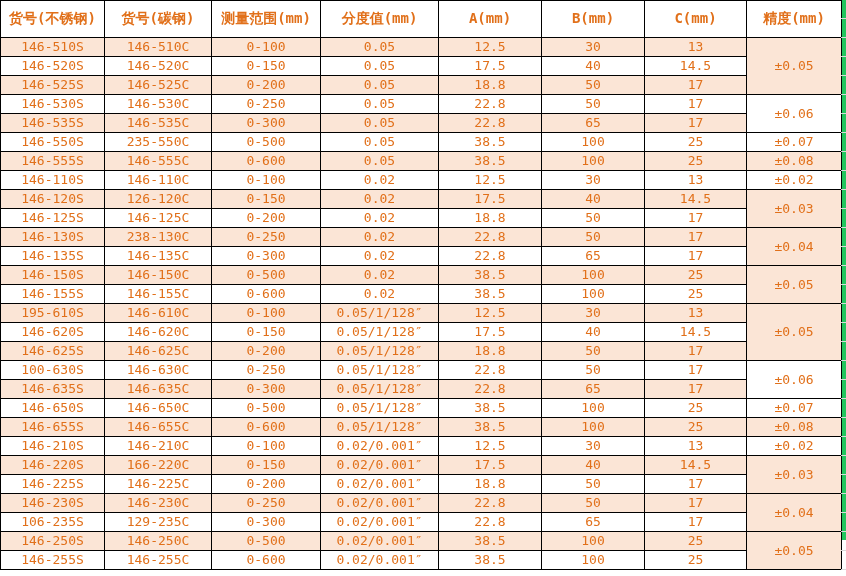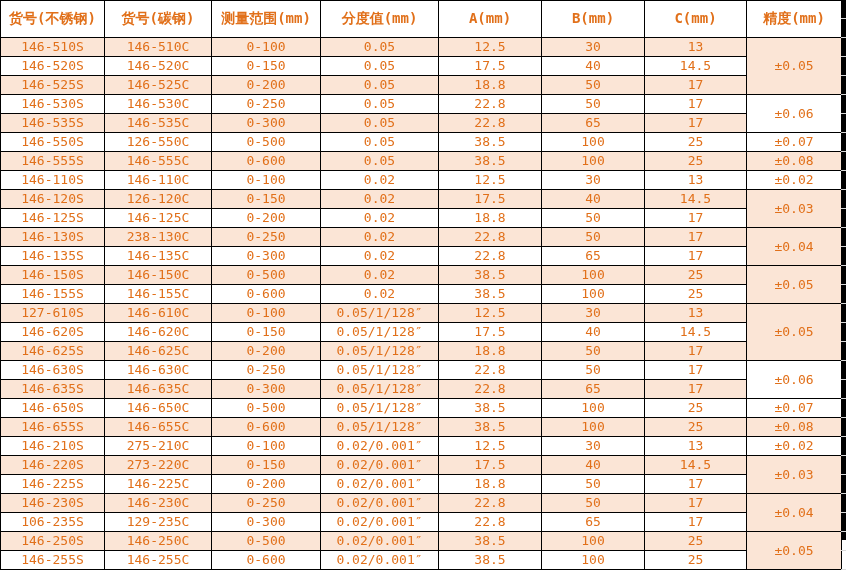--- a/index.html
+++ b/index.html
@@ -13,21 +13,21 @@
   html, body {
     margin: 0; padding: 0;
     width: 846px; height: 576px;
     background: #FFFFFF;
     overflow: hidden;
     font-family: "DejaVu Sans Mono", "Liberation Mono", monospace;
   }
   .sheet {
     position: relative;
     width: 846px; height: 540px;
-    background: #000000;
+    background: #22c55e;
   }
   table.spec {
     border-collapse: collapse;
     table-layout: fixed;
     width: 841px;
   }
   th, td {
     border: 1px solid var(--border-black);
     text-align: center;
     vertical-align: middle;
@@ -134,21 +134,21 @@
           <td>146-535S</td>
           <td>146-535C</td>
           <td>0-300</td>
           <td>0.05</td>
           <td>22.8</td>
           <td>65</td>
           <td>17</td>
         </tr>
         <tr class="even">
           <td>146-550S</td>
-          <td>126-550C</td>
+          <td>235-550C</td>
           <td>0-500</td>
           <td>0.05</td>
           <td>38.5</td>
           <td>100</td>
           <td>25</td>
           <td rowspan="1" class="acc white">±0.07</td>
         </tr>
         <tr class="odd">
           <td>146-555S</td>
           <td>146-555C</td>
@@ -220,21 +220,21 @@
         <tr class="even">
           <td>146-155S</td>
           <td>146-155C</td>
           <td>0-600</td>
           <td>0.02</td>
           <td>38.5</td>
           <td>100</td>
           <td>25</td>
         </tr>
         <tr class="odd">
-          <td>127-610S</td>
+          <td>195-610S</td>
           <td>146-610C</td>
           <td>0-100</td>
           <td>0.05/1/128″</td>
           <td>12.5</td>
           <td>30</td>
           <td>13</td>
           <td rowspan="3" class="acc peach">±0.05</td>
         </tr>
         <tr class="even">
           <td>146-620S</td>
@@ -248,21 +248,21 @@
         <tr class="odd">
           <td>146-625S</td>
           <td>146-625C</td>
           <td>0-200</td>
           <td>0.05/1/128″</td>
           <td>18.8</td>
           <td>50</td>
           <td>17</td>
         </tr>
         <tr class="even">
-          <td>146-630S</td>
+          <td>100-630S</td>
           <td>146-630C</td>
           <td>0-250</td>
           <td>0.05/1/128″</td>
           <td>22.8</td>
           <td>50</td>
           <td>17</td>
           <td rowspan="2" class="acc white">±0.06</td>
         </tr>
         <tr class="odd">
           <td>146-635S</td>
@@ -288,31 +288,31 @@
           <td>146-655C</td>
           <td>0-600</td>
           <td>0.05/1/128″</td>
           <td>38.5</td>
           <td>100</td>
           <td>25</td>
           <td rowspan="1" class="acc peach">±0.08</td>
         </tr>
         <tr class="even">
           <td>146-210S</td>
-          <td>275-210C</td>
+          <td>146-210C</td>
           <td>0-100</td>
           <td>0.02/0.001″</td>
           <td>12.5</td>
           <td>30</td>
           <td>13</td>
           <td rowspan="1" class="acc white">±0.02</td>
         </tr>
         <tr class="odd">
           <td>146-220S</td>
-          <td>273-220C</td>
+          <td>166-220C</td>
           <td>0-150</td>
           <td>0.02/0.001″</td>
           <td>17.5</td>
           <td>40</td>
           <td>14.5</td>
           <td rowspan="2" class="acc peach">±0.03</td>
         </tr>
         <tr class="even">
           <td>146-225S</td>
           <td>146-225C</td>

